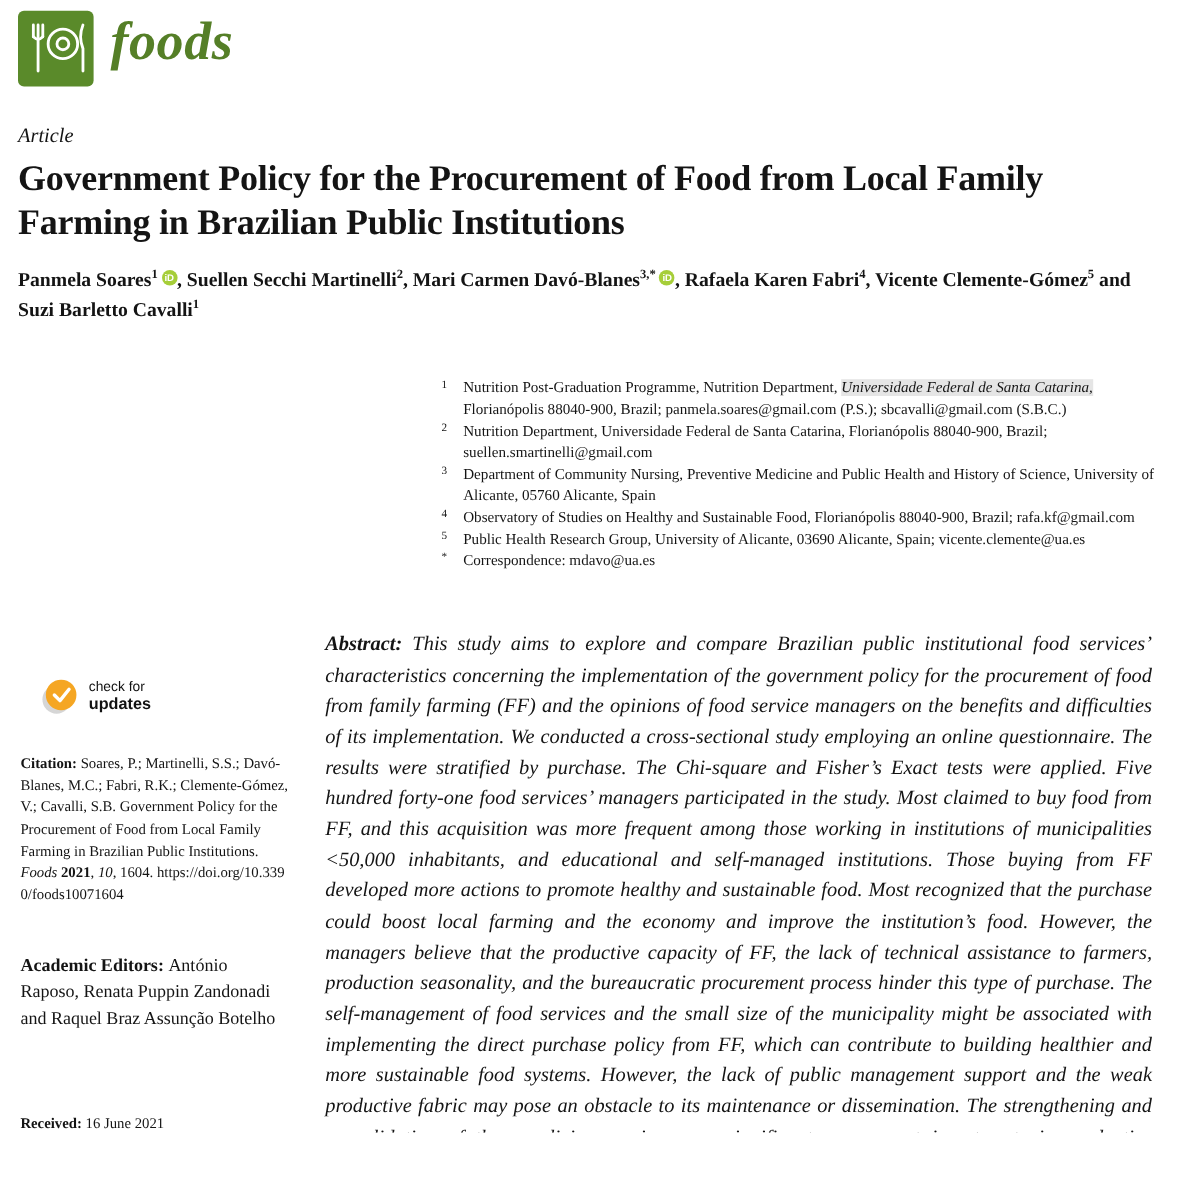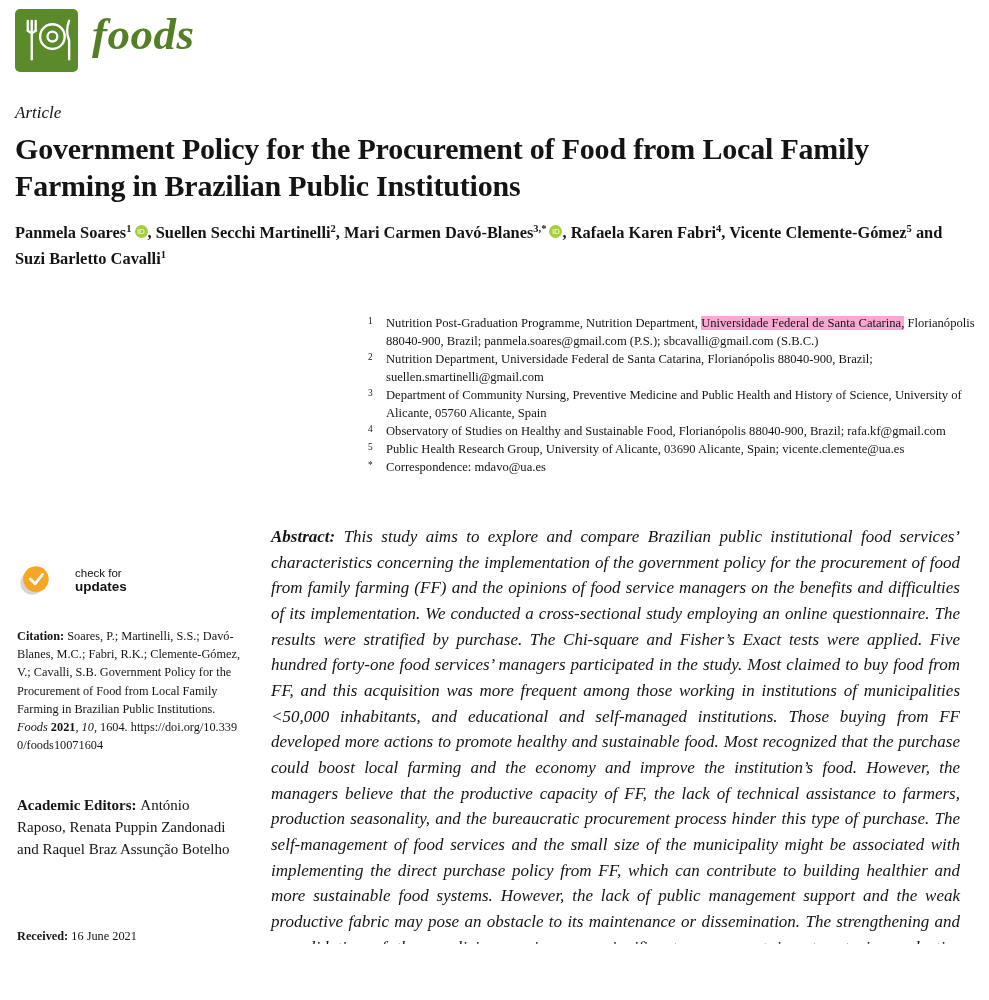--- a/index.html
+++ b/index.html
@@ -41,36 +41,36 @@
     margin: 0;
   }
   .authors {
     position: absolute; left: 15px; top: 221px; width: 958px;
     font-size: 16.4px; font-weight: 700; line-height: 1.5; margin: 0;
   }
   .authors sup { font-size: 10.5px; font-weight: 700; }
   .orcid-icon {
     display: inline-block; width: 13px; height: 13px; border-radius: 50%;
     background: #a6ce39; color: #ffffff;
-    font-family: "Liberation Sans", sans-serif; font-size: 8px; font-weight: 400;
+    font-family: "Liberation Sans", sans-serif; font-size: 8px; font-weight: 700;
     line-height: 13px; text-align: center; vertical-align: 4px; margin-left: 3px;
   }
 
   
   .affiliations {
     position: absolute; left: 368px; top: 314px; width: 607px;
     font-size: 12.6px; line-height: 1.43;
   }
   .aff-row { display: flex; align-items: flex-start; }
   .aff-marker { flex: 0 0 18px; font-size: 9.3px; padding-top: 1px; }
   .aff-text { flex: 1; }
-  .hl { background: #f9a8d4; }
+  .hl { background: #e5e5e5; font-style: italic; }
 
   
-  .badge { position: absolute; left: 18px; top: 564px; display: flex; align-items: center; gap: 16px; }
+  .badge { position: absolute; left: 33px; top: 564px; display: flex; align-items: center; }
   .badge-icon { width: 34px; height: 34px; margin-right: 7px; }
   .badge-text { font-family: "Liberation Sans", sans-serif; line-height: 1.1; color: #111; }
   .badge-line1 { font-size: 11.5px; }
   .badge-line2 { font-size: 13.5px; font-weight: 700; }
 
   .citation { position: absolute; left: 17px; top: 627px; width: 224px; font-size: 12.3px; line-height: 1.48; margin: 0; }
   .citation .doi { word-break: break-all; }
   .editors  { position: absolute; left: 17px; top: 794px; width: 224px; font-size: 15px; line-height: 1.48; margin: 0; }
   .dates    { position: absolute; left: 17px; top: 929px; width: 224px; font-size: 12.3px; }
   .date-row { margin: 0 0 8px 0; }

